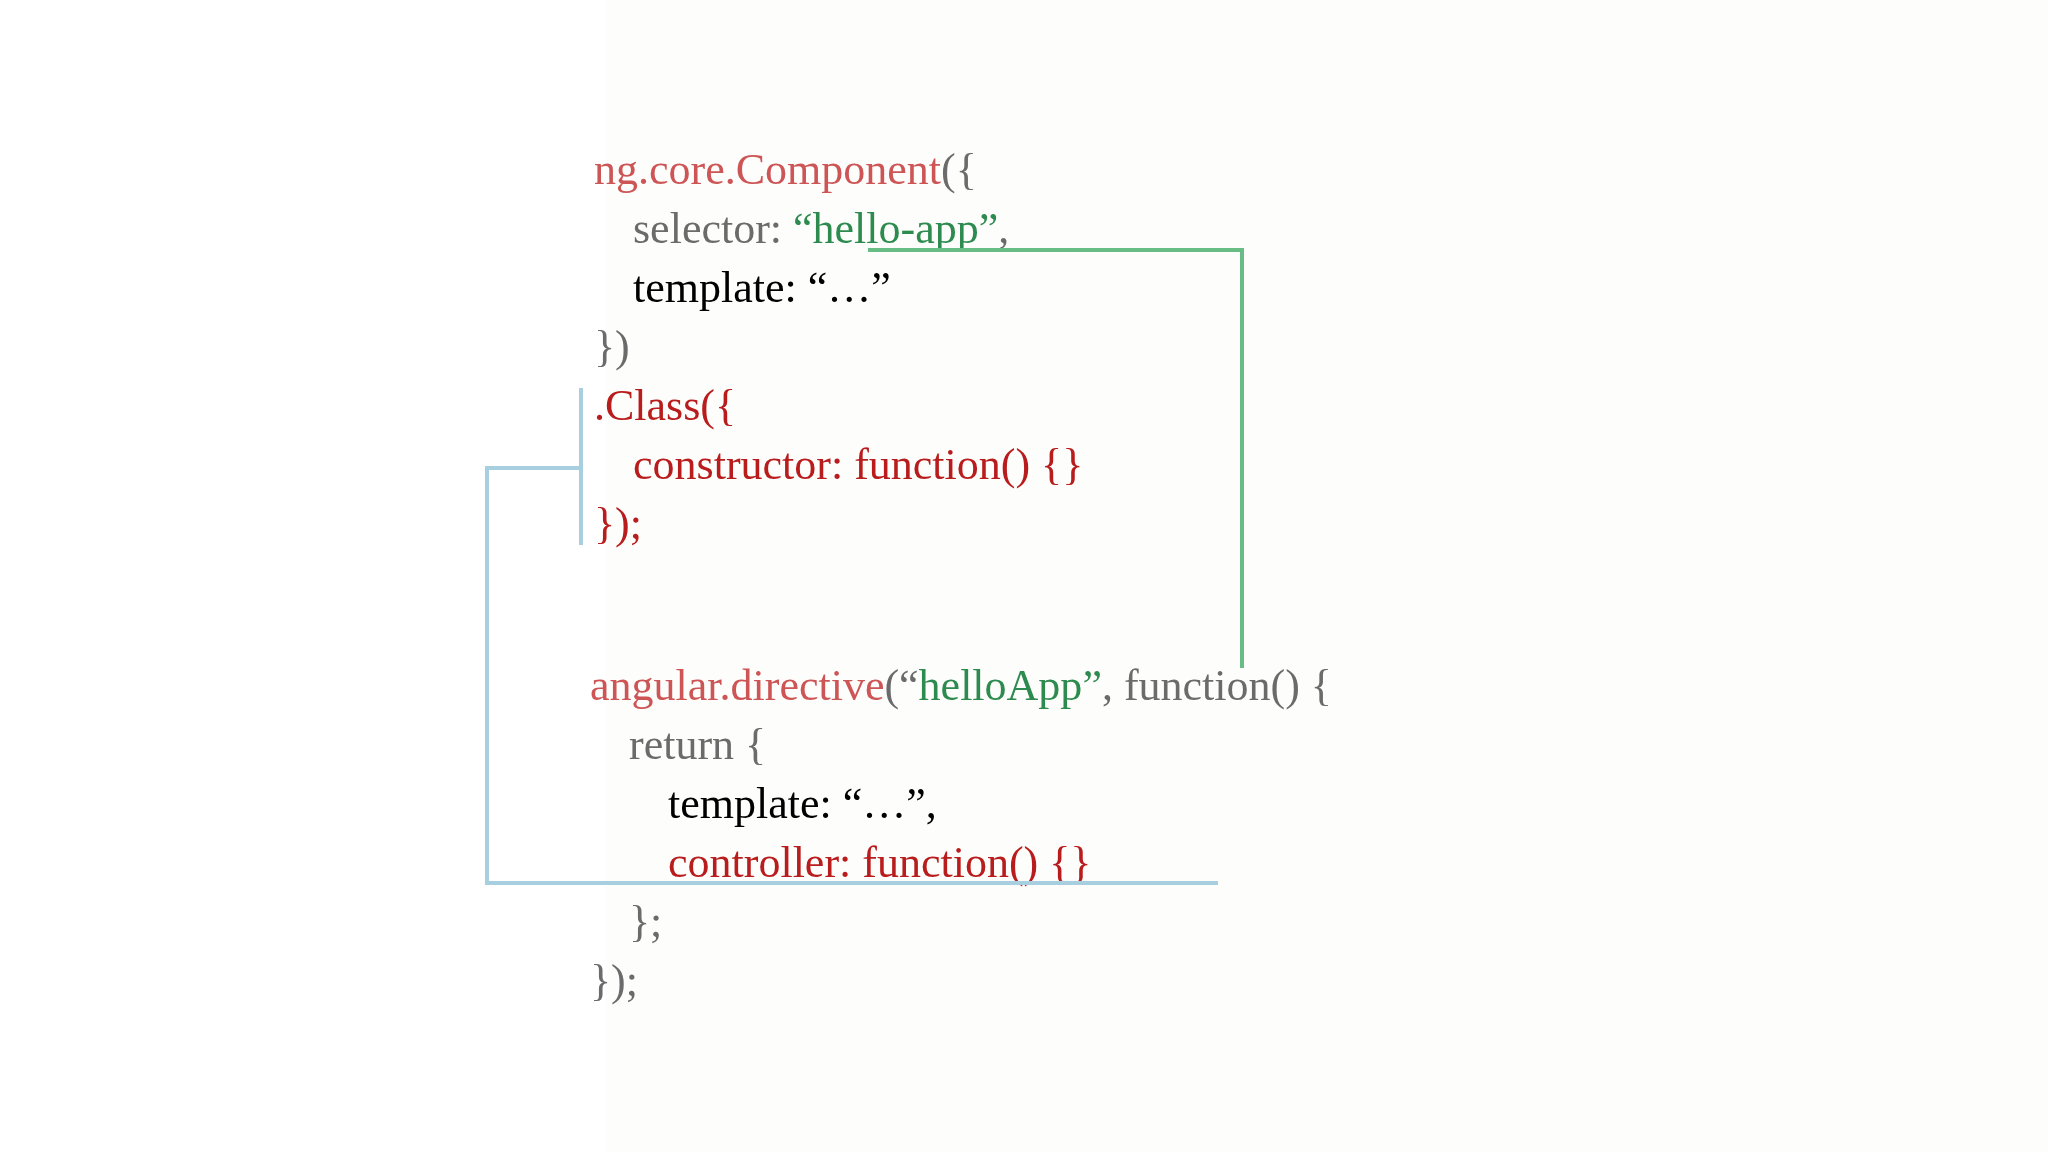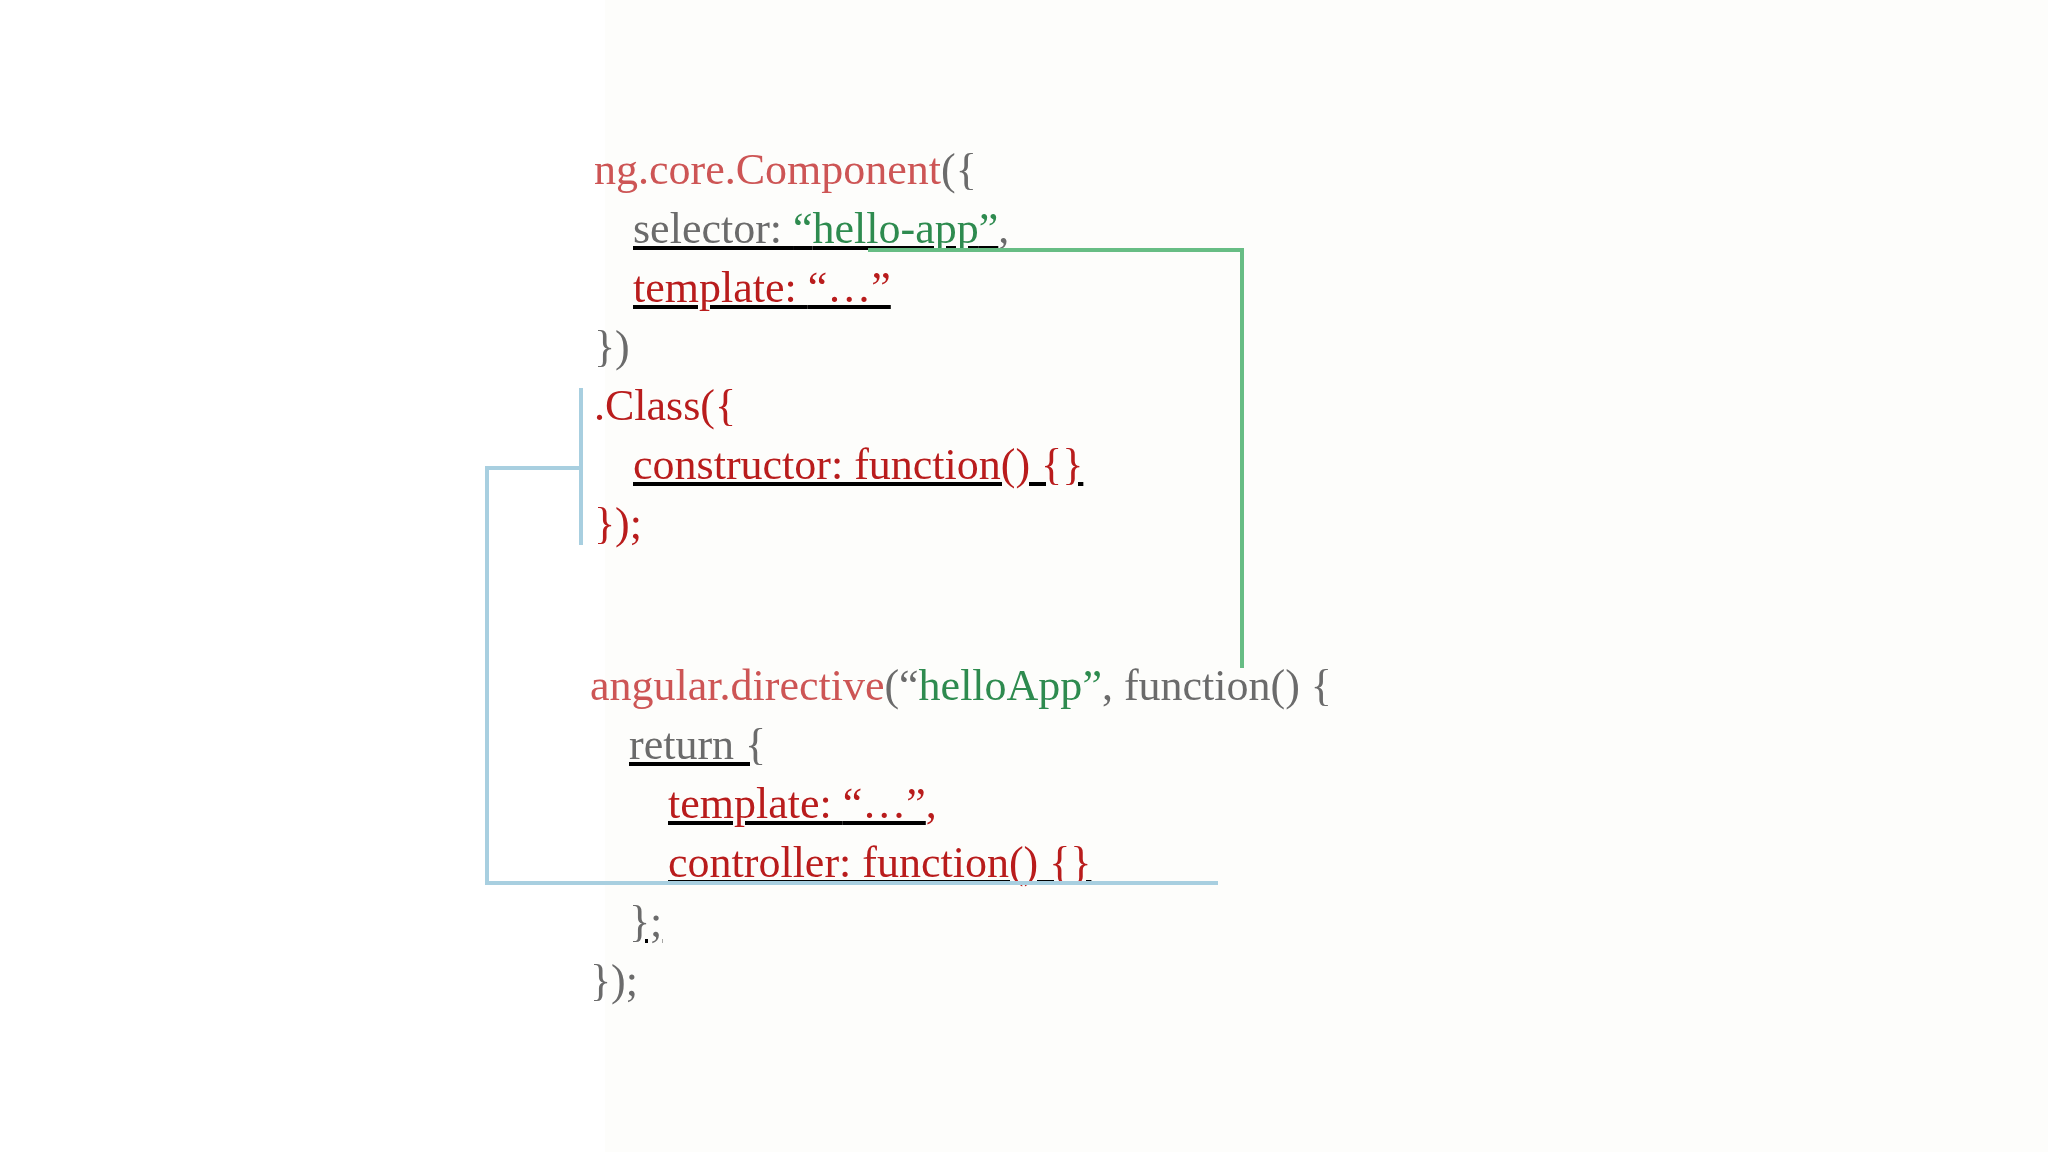--- a/index.html
+++ b/index.html
@@ -32,27 +32,27 @@
     font-family: "Liberation Serif", "DejaVu Serif", serif;
     font-size: 44px;
     line-height: 59px;
     letter-spacing: 0px;
   }
 
   #block-ng2 { left: 594px; top: 140px; }
   #block-ng1 { left: 590px; top: 656px; }
 
   .ln { display: block; height: 59px; }
-  .ind1 { padding-left: 39px; text-decoration: underline; }
-  .ind2 { padding-left: 78px; text-decoration: underline; }
+  .ind1 { padding-left: 39px; }
+  .ind2 { padding-left: 78px; }
 
   .tok-red    { color: #cd5555; }
   .tok-grey   { color: #6b6b6b; }
   .tok-green  { color: #2e8b4f; }
-  .tok-olive  { color: #b91c1c; }
+  .tok-olive  { color: #000000; }
   .tok-blue   { color: #b91c1c; }
 
   
   #connectors {
     position: absolute;
     left: 0; top: 0;
     width: 2048px; height: 1152px;
     pointer-events: none;
   }
 </style>

